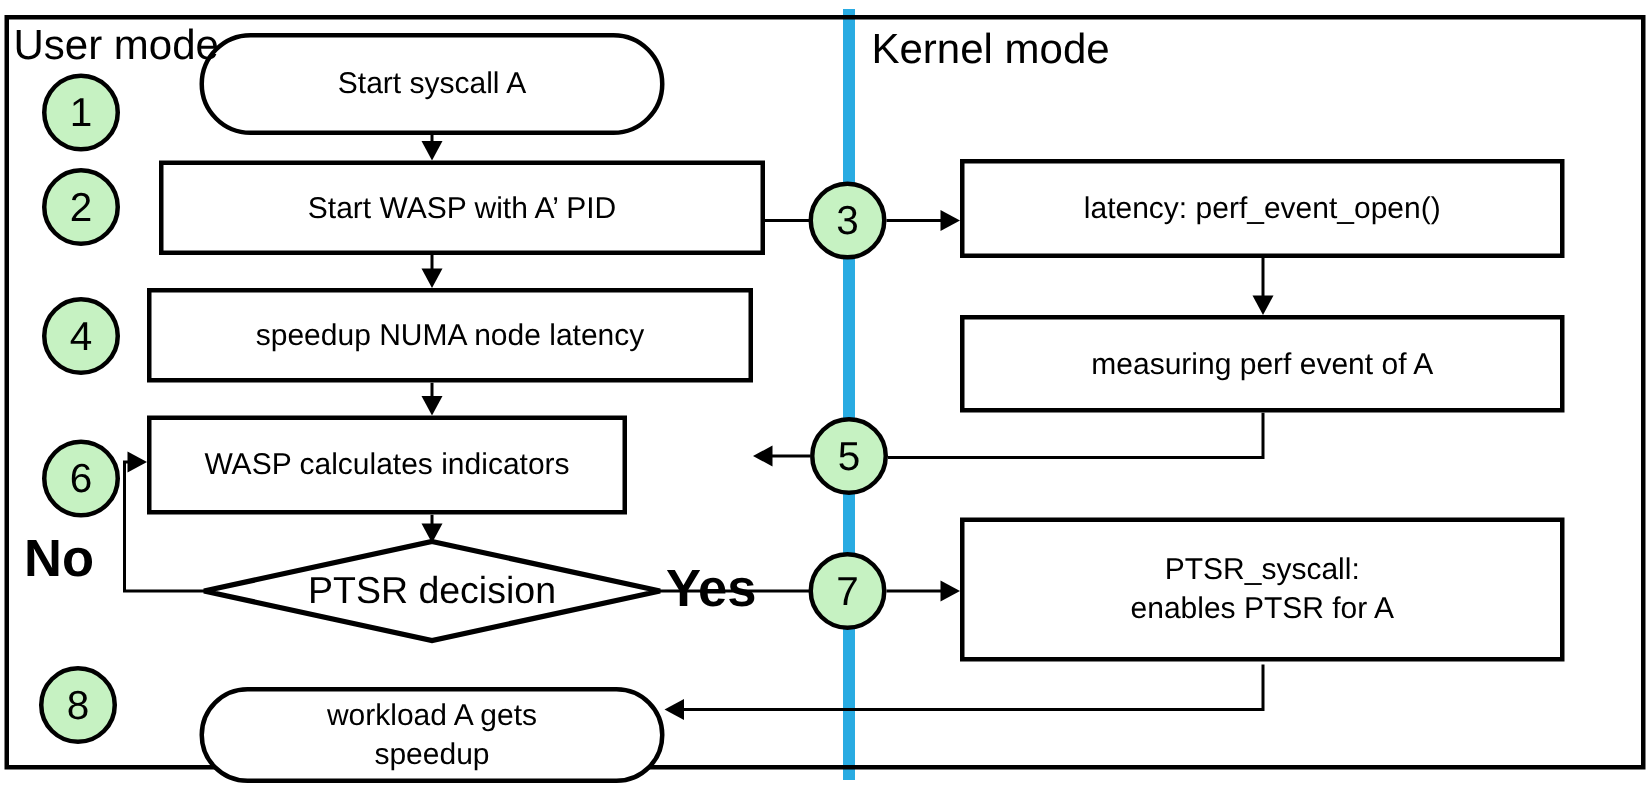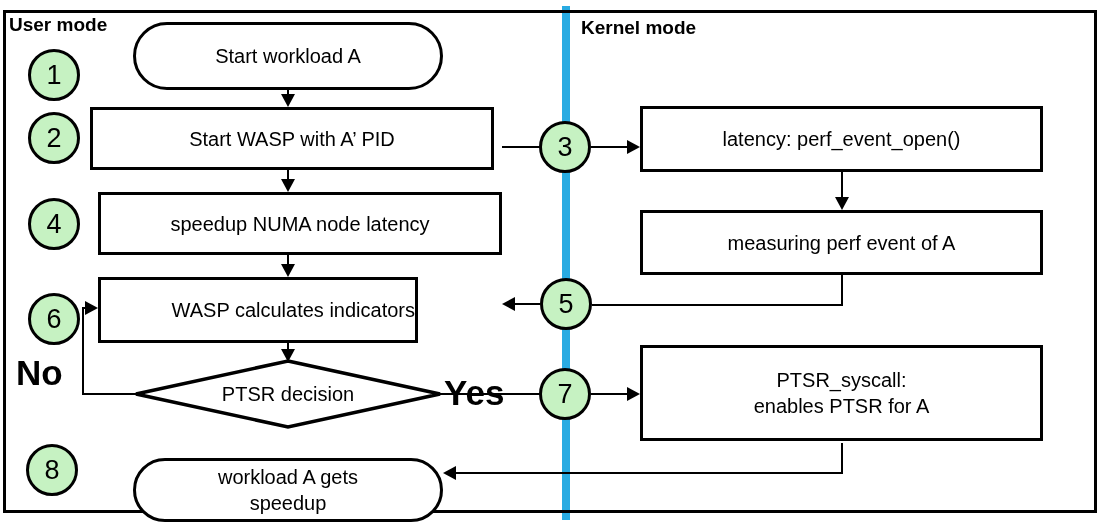--- a/index.html
+++ b/index.html
@@ -51,43 +51,43 @@
     z-index: 4;
   }
   .terminator { border-radius: 999px; }
 
   .decision-label {
     position: absolute;
     display: flex;
     align-items: center;
     justify-content: center;
     text-align: right;
-    font-size: 20px;
+    font-size: 25px;
     z-index: 4;
   }
 
   
   .step {
     position: absolute;
     width: 52px; height: 52px;
     border-radius: 50%;
     background: #c6f2c2;
     border: 3px solid #000;
     box-sizing: border-box;
     display: flex;
     align-items: center;
     justify-content: center;
     font-size: 27px;
     z-index: 5;
   }
 
   .mode-label {
     position: absolute;
-    font-size: 19px;
-    font-weight: 700;
+    font-size: 28px;
+    font-weight: 400;
     letter-spacing: 0px;
     z-index: 5;
     white-space: nowrap;
   }
   .branch-label {
     position: absolute;
     font-size: 35px;
     font-weight: 700;
     z-index: 5;
     white-space: nowrap;
@@ -147,32 +147,32 @@
     <polygon points="288,361 440,394 288,427 136,394" fill="#ffffff" stroke="#000" stroke-width="3.5"></polygon>
   </svg>
 
   <div class="mode-label" style="left:9px; top:14px;">User mode</div>
   <div class="mode-label" style="left:581px; top:17px;">Kernel mode</div>
 
   <div class="branch-label" style="left:16px; top:353px;">No</div>
   <div class="branch-label" style="left:444px; top:353px;margin-top:20px;">Yes</div>
 
   <div class="node terminator" style="left:133px; top:22px; width:310px; height:68px;">
-    <span>Start workload A</span>
-  </div>
-
-  <div class="node" style="left:90px; top:107px; width:404px; height:63px;text-align:center;">
+    <span>Start syscall A</span>
+  </div>
+
+  <div class="node" style="left:106px; top:107px; width:404px; height:63px;text-align:center;">
     <span>Start WASP with A’ PID</span>
   </div>
 
   <div class="node" style="left:98px; top:192px; width:404px; height:63px;">
     <span>speedup NUMA node latency</span>
   </div>
 
-  <div class="node" style="left:98px; top:277px; width:320px; height:66px;align-items:flex-end;">
+  <div class="node" style="left:98px; top:277px; width:320px; height:66px;">
     <span>WASP calculates indicators</span>
   </div>
 
   <div class="decision-label" style="left:140px; top:363px; width:296px; height:62px;">
     <span>PTSR decision</span>
   </div>
 
   <div class="node terminator" style="left:133px; top:440px; width:310px; height:64px;margin-top:18px;">
     <span>workload A gets</span>
     <span>speedup</span>

